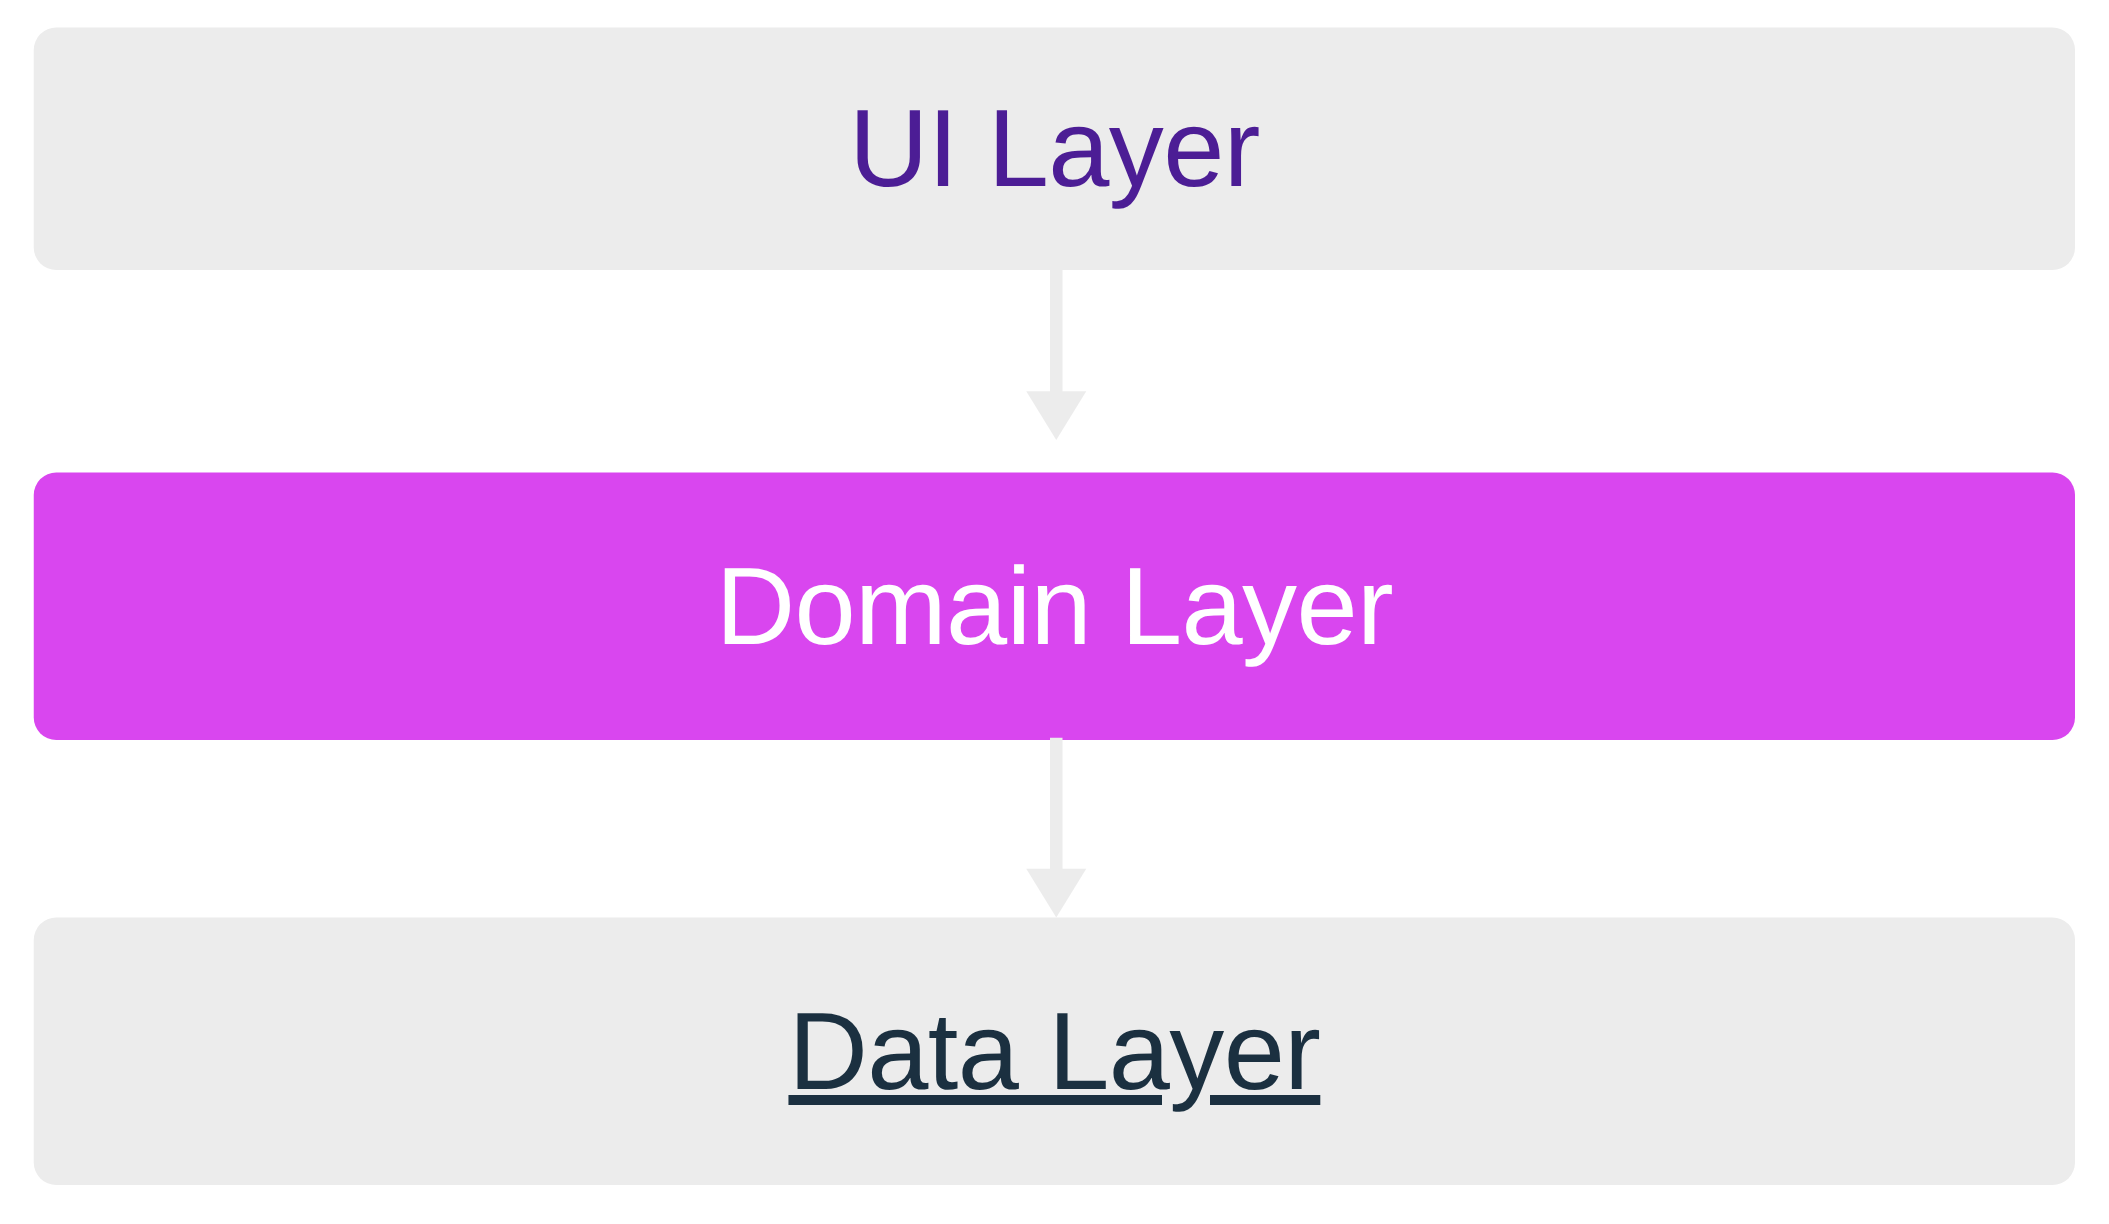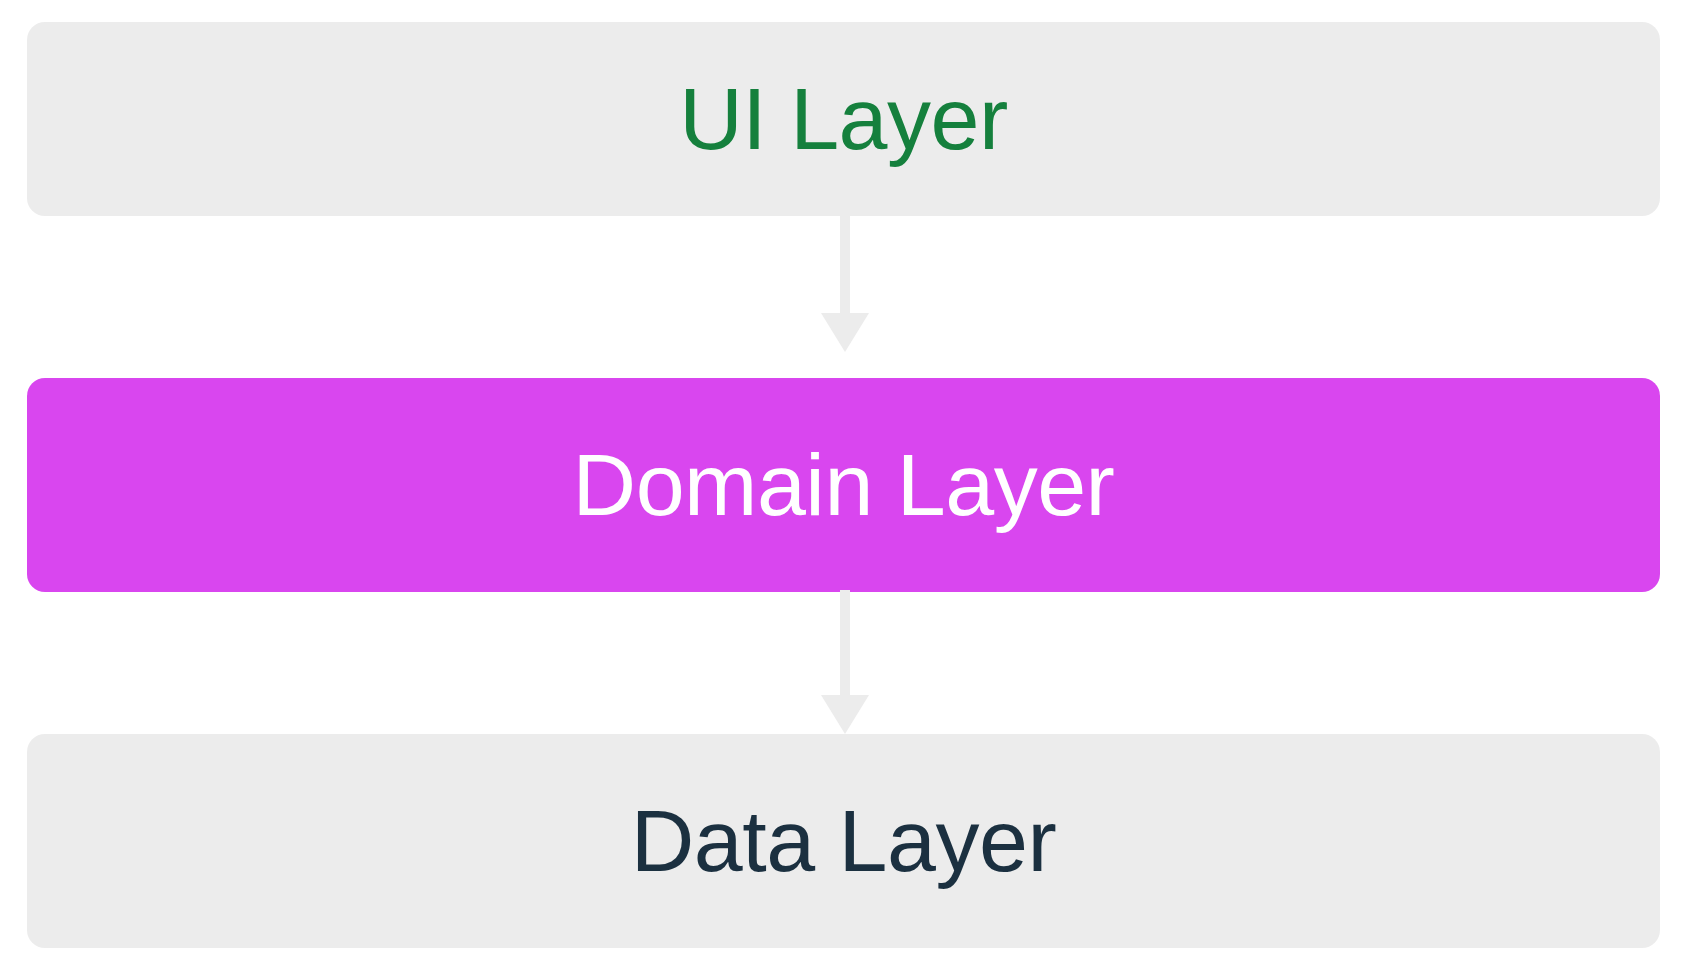--- a/index.html
+++ b/index.html
@@ -43,21 +43,21 @@
 
   
   #node-ui-layer {
     left: 27px;
     top: 22px;
     width: 1633px;
     height: 194px;
     background: #ececec;
   }
   #node-ui-layer .node-label {
-    color: #15803d;
+    color: #4c1d95;
   }
 
   
   #node-domain-layer {
     left: 27px;
     top: 378px;
     width: 1633px;
     height: 214px;
     background: #d946ef;
   }
@@ -68,20 +68,21 @@
   
   #node-data-layer {
     left: 27px;
     top: 734px;
     width: 1633px;
     height: 214px;
     background: #ececec;
   }
   #node-data-layer .node-label {
     color: #1b3040;
+    text-decoration: underline;
   }
 
   
   .connector {
     position: absolute;
     pointer-events: none;
   }
   #edge-ui-to-domain {
     left: 795px;
     top: 214px;

